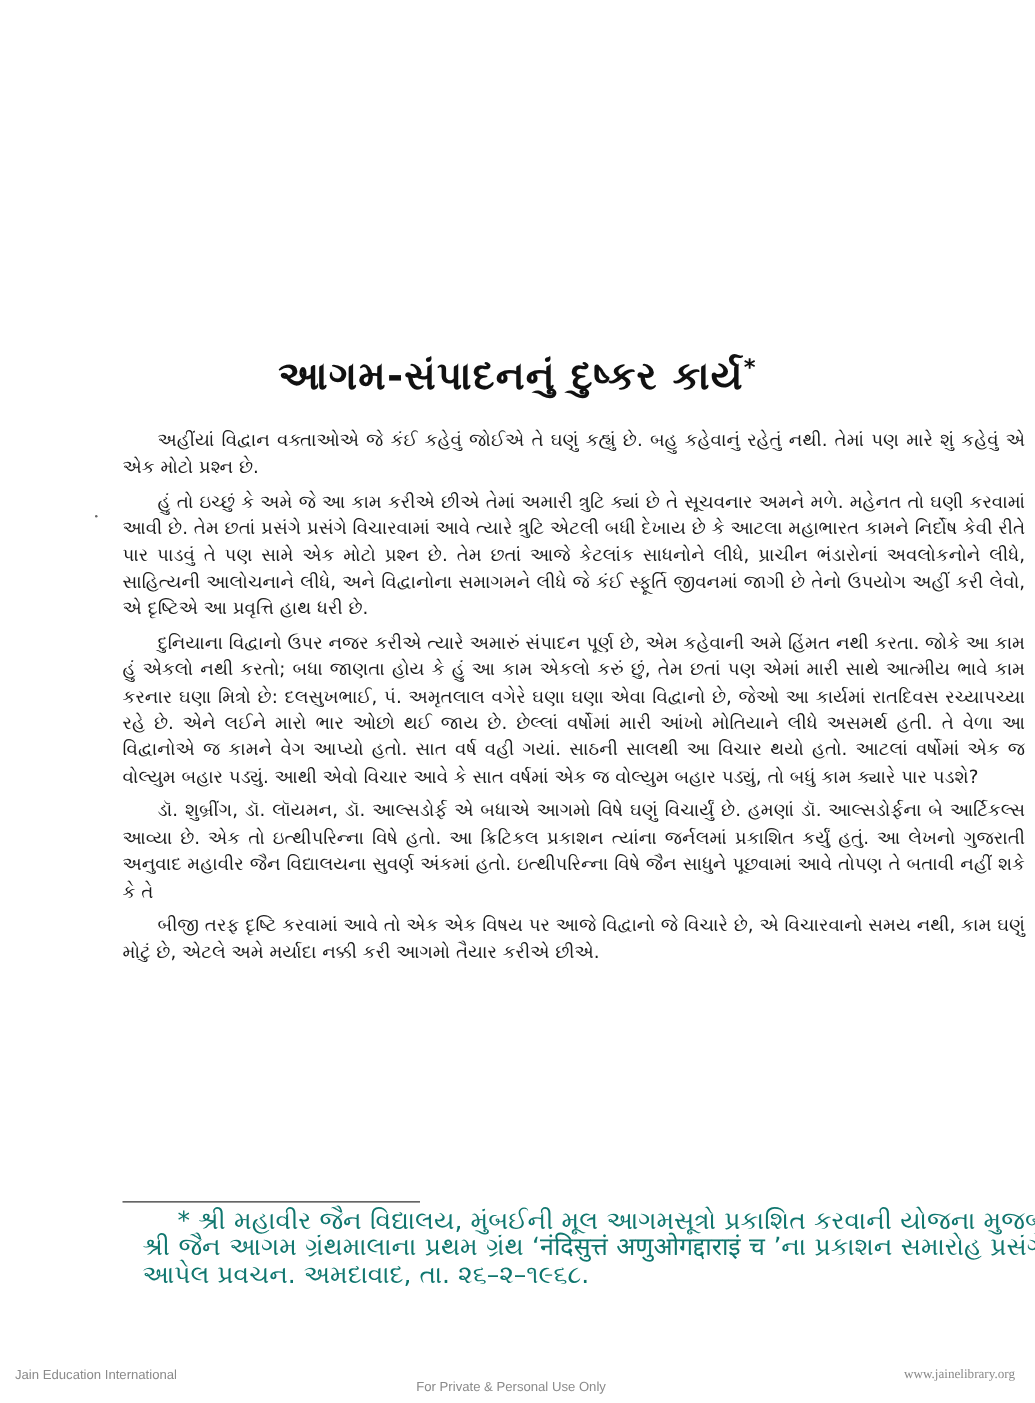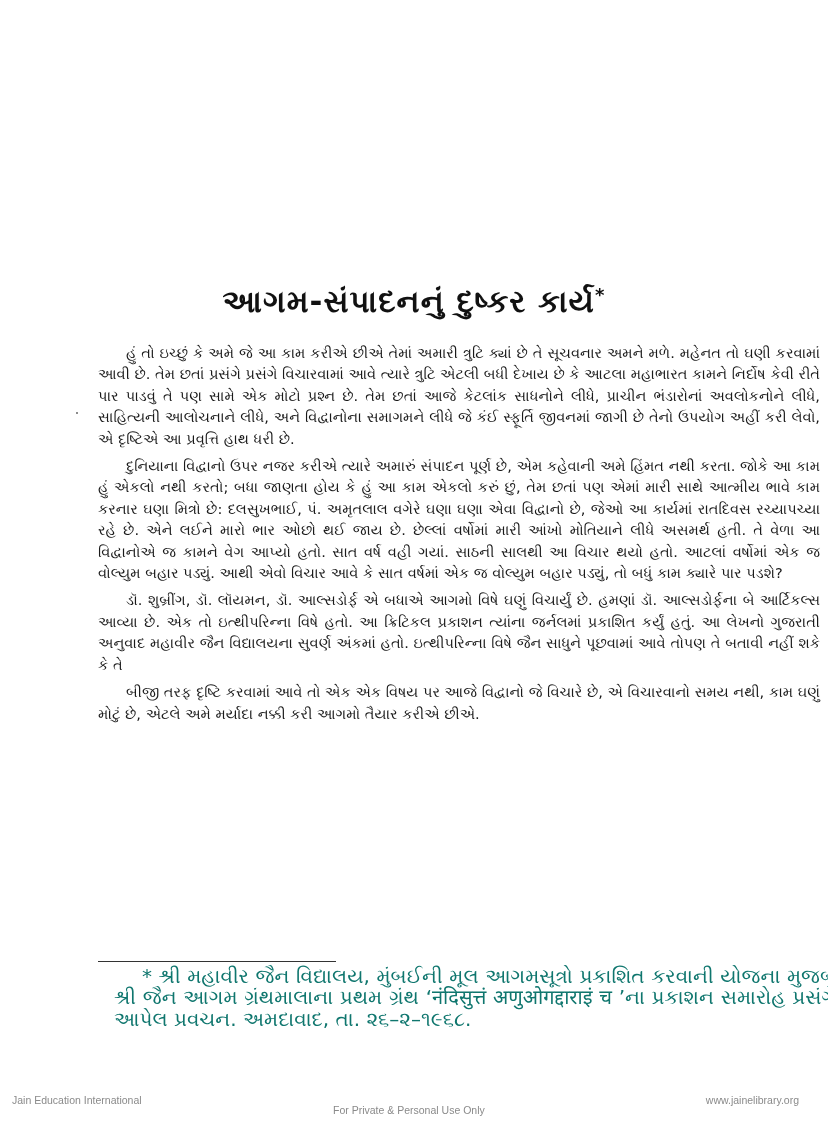--- a/index.html
+++ b/index.html
@@ -74,21 +74,21 @@
       left: 0;
       width: 828px;
       height: 20px;
       font-family: "Liberation Sans", sans-serif;
       font-size: 10.5px;
       color: #8a8a8a;
       text-align: center;
     }
     .footer .left { position: absolute; left: 12px; top: 0; }
     .footer .center { position: absolute; left: 333px; top: 10px; }
-    .footer .right { position: absolute; right: 29px; top: 0; }
+    .footer .right { position: absolute; right: 16px; top: 0; font-family: Liberation Serif, serif; }
     .margin-dot {
       position: absolute;
       left: 76px;
       top: 412px;
       width: 2px; height: 2px;
       background: #666;
       border-radius: 1px;
     }
   </style>
 </head>
@@ -96,20 +96,21 @@
 
 <div class="page">
 
   <div class="title">
     <span>આગમ-સંપાદનનું દુષ્કર કાર્ય</span><span class="star">*</span>
   </div>
 
   <div class="margin-dot"></div>
 
   <div class="body-text">
+    <p>અહીંયાં વિદ્વાન વક્તાઓએ જે કંઈ કહેવું જોઈએ તે ઘણું કહ્યું છે. બહુ કહેવાનું રહેતું નથી. તેમાં પણ મારે શું કહેવું એ એક મોટો પ્રશ્ન છે.</p>
     <p>હું તો ઇચ્છું કે અમે જે આ કામ કરીએ છીએ તેમાં અમારી ત્રુટિ ક્યાં છે તે સૂચવનાર અમને મળે. મહેનત તો ઘણી કરવામાં આવી છે. તેમ છતાં પ્રસંગે પ્રસંગે વિચારવામાં આવે ત્યારે ત્રુટિ એટલી બધી દેખાય છે કે આટલા મહાભારત કામને નિર્દોષ કેવી રીતે પાર પાડવું તે પણ સામે એક મોટો પ્રશ્ન છે. તેમ છતાં આજે કેટલાંક સાધનોને લીધે, પ્રાચીન ભંડારોનાં અવલોકનોને લીધે, સાહિત્યની આલોચનાને લીધે, અને વિદ્વાનોના સમાગમને લીધે જે કંઈ સ્ફૂર્તિ જીવનમાં જાગી છે તેનો ઉપયોગ અહીં કરી લેવો, એ દૃષ્ટિએ આ પ્રવૃત્તિ હાથ ધરી છે.</p>
     <p>દુનિયાના વિદ્વાનો ઉપર નજર કરીએ ત્યારે અમારું સંપાદન પૂર્ણ છે, એમ કહેવાની અમે હિંમત નથી કરતા. જોકે આ કામ હું એકલો નથી કરતો; બધા જાણતા હોય કે હું આ કામ એકલો કરું છું, તેમ છતાં પણ એમાં મારી સાથે આત્મીય ભાવે કામ કરનાર ઘણા મિત્રો છે: દલસુખભાઈ, પં. અમૃતલાલ વગેરે ઘણા ઘણા એવા વિદ્વાનો છે, જેઓ આ કાર્યમાં રાતદિવસ રચ્યાપચ્યા રહે છે. એને લઈને મારો ભાર ઓછો થઈ જાય છે. છેલ્લાં વર્ષોમાં મારી આંખો મોતિયાને લીધે અસમર્થ હતી. તે વેળા આ વિદ્વાનોએ જ કામને વેગ આપ્યો હતો. સાત વર્ષ વહી ગયાં. સાઠની સાલથી આ વિચાર થયો હતો. આટલાં વર્ષોમાં એક જ વોલ્યુમ બહાર પડ્યું. આથી એવો વિચાર આવે કે સાત વર્ષમાં એક જ વોલ્યુમ બહાર પડ્યું, તો બધું કામ ક્યારે પાર પડશે?</p>
     <p>ડૉ. શુબ્રીંગ, ડૉ. લૉયમન, ડૉ. આલ્સડોર્ફ એ બધાએ આગમો વિષે ઘણું વિચાર્યું છે. હમણાં ડૉ. આલ્સડોર્ફના બે આર્ટિકલ્સ આવ્યા છે. એક તો ઇત્થીપરિન્ના વિષે હતો. આ ક્રિટિકલ પ્રકાશન ત્યાંના જર્નલમાં પ્રકાશિત કર્યું હતું. આ લેખનો ગુજરાતી અનુવાદ મહાવીર જૈન વિદ્યાલયના સુવર્ણ અંકમાં હતો. ઇત્થીપરિન્ના વિષે જૈન સાધુને પૂછવામાં આવે તોપણ તે બતાવી નહીં શકે કે તે</p>
     <p>બીજી તરફ દૃષ્ટિ કરવામાં આવે તો એક એક વિષય પર આજે વિદ્વાનો જે વિચારે છે, એ વિચારવાનો સમય નથી, કામ ઘણું મોટું છે, એટલે અમે મર્યાદા નક્કી કરી આગમો તૈયાર કરીએ છીએ.</p>
   </div>
 
   <div class="footnote-rule"></div>
 
   <div class="footnote">* શ્રી મહાવીર જૈન વિદ્યાલય, મુંબઈની મૂલ આગમસૂત્રો પ્રકાશિત કરવાની યોજના મુજબ શ્રી જૈન આગમ ગ્રંથમાલાના પ્રથમ ગ્રંથ ‘नंदिसुत्तं अणुओगद्दाराइं च ’ના પ્રકાશન સમારોહ પ્રસંગે આપેલ પ્રવચન. અમદાવાદ, તા. ૨૬–૨–૧૯૬૮.</div>
 

